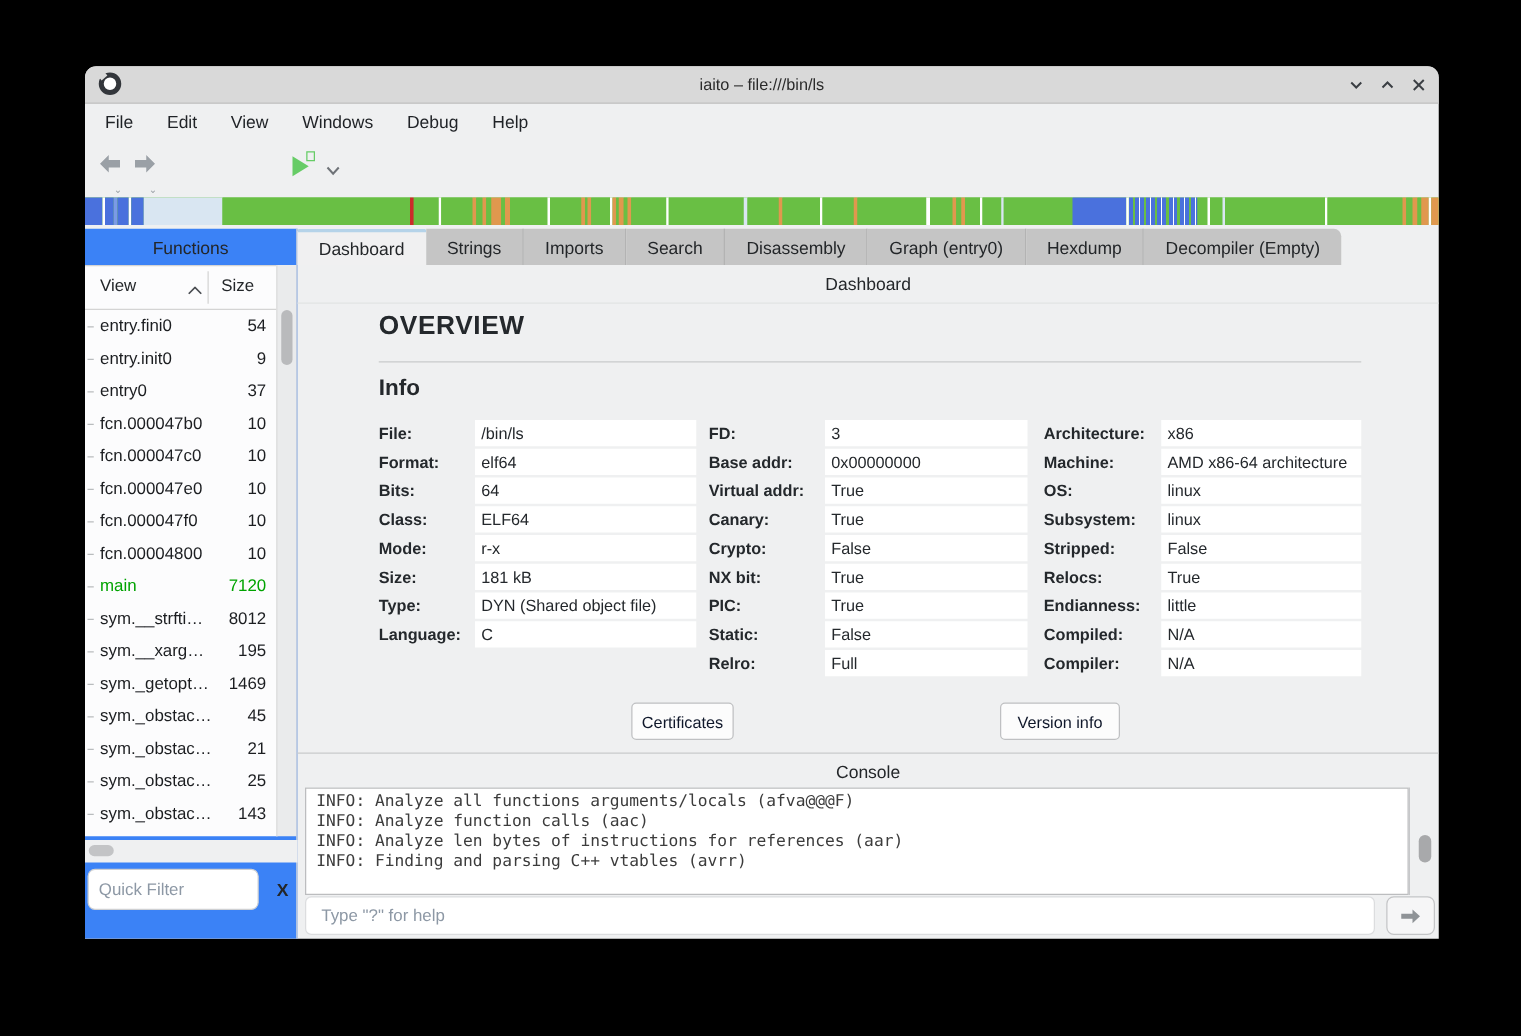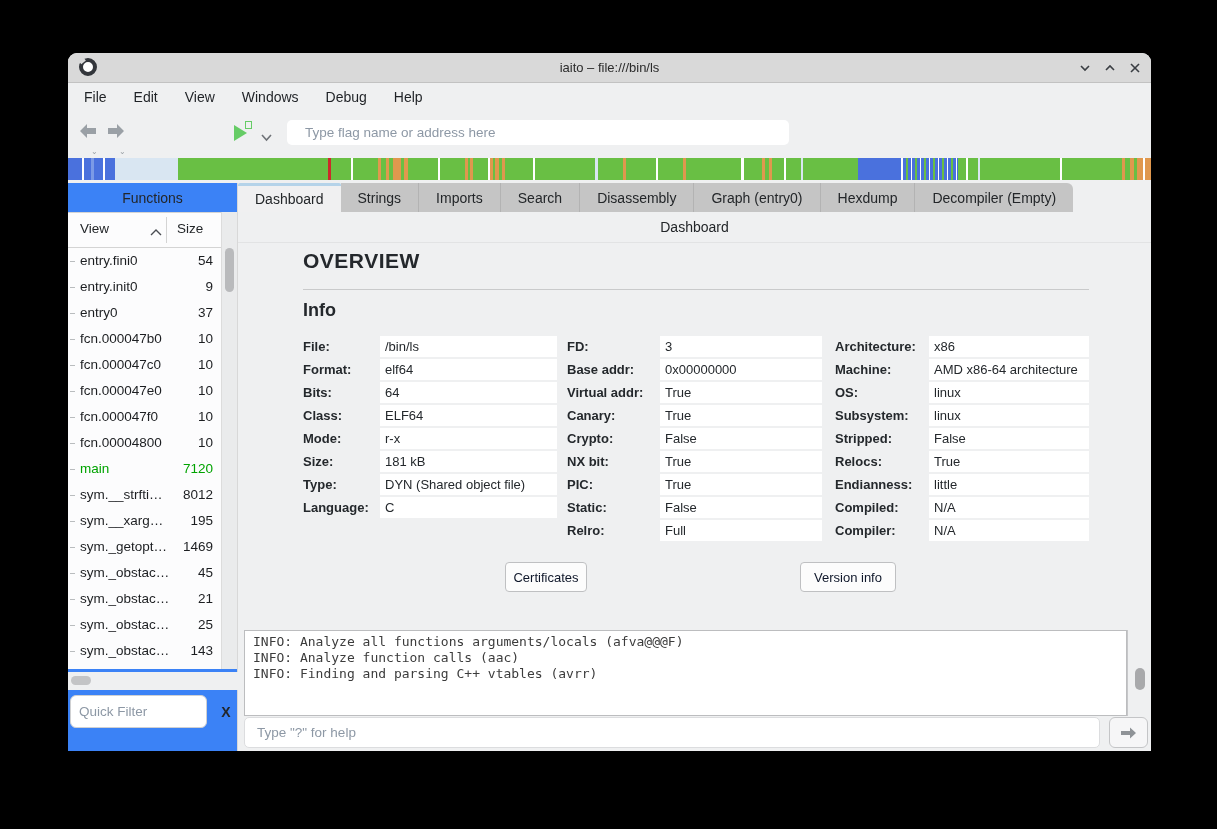--- a/index.html
+++ b/index.html
@@ -153,21 +153,20 @@
       </div>
       <div class="play-btn">
         <div class="play-tri"></div>
           <div class="play-sup"></div>
       </div>
       <div class="dd-chevron">
         <svg width="13" height="9" viewBox="0 0 13 9">
             <polyline points="2,2 6.5,7 11,2"></polyline>
           </svg>
       </div>
-      <input class="addr-input" type="text" placeholder="Type flag name or address here" style="">
     </div>
 
     <div class="strip" id="strip">
         <span style="width: 14px; background: rgb(74, 113, 221);"></span>
         <span style="width: 2px; background: rgb(255, 255, 255);"></span>
         <span style="width: 7px; background: rgb(74, 113, 221);"></span>
         <span style="width: 3px; background: rgb(123, 154, 230);"></span>
         <span style="width: 9px; background: rgb(74, 113, 221);"></span>
         <span style="width: 2px; background: rgb(255, 255, 255);"></span>
         <span style="width: 10px; background: rgb(74, 113, 221);"></span>
@@ -342,23 +341,25 @@
 
     <div class="subheader">Dashboard</div>
 
     <div class="overview-h">OVERVIEW</div>
     <div class="hr1"></div>
     <div class="info-h">Info</div>
 
     <button class="dash-btn btn-cert">Certificates</button>
     <button class="dash-btn btn-ver">Version info</button>
 
+    <div class="console-head">Console</div>
     <div class="console-box" id="clines">
         <div class="cline">INFO: Analyze all functions arguments/locals (afva@@@F)</div>
         <div class="cline">INFO: Analyze function calls (aac)</div>
+        <div class="cline">INFO: Analyze len bytes of instructions for references (aar)</div>
         <div class="cline">INFO: Finding and parsing C++ vtables (avrr)</div>
       </div>
     <div class="console-vscroll">
         <div class="thumb"></div>
       </div>
     <input class="console-input" type="text" placeholder="Type &quot;?&quot; for help" style="">
     <button class="send-btn">
       <svg width="17" height="12" viewBox="0 0 17 12">
           <path d="M10 0.5 L16 6 L10 11.5 L10 8 L1 8 L1 4 L10 4 Z" stroke="none"></path>
         </svg>

